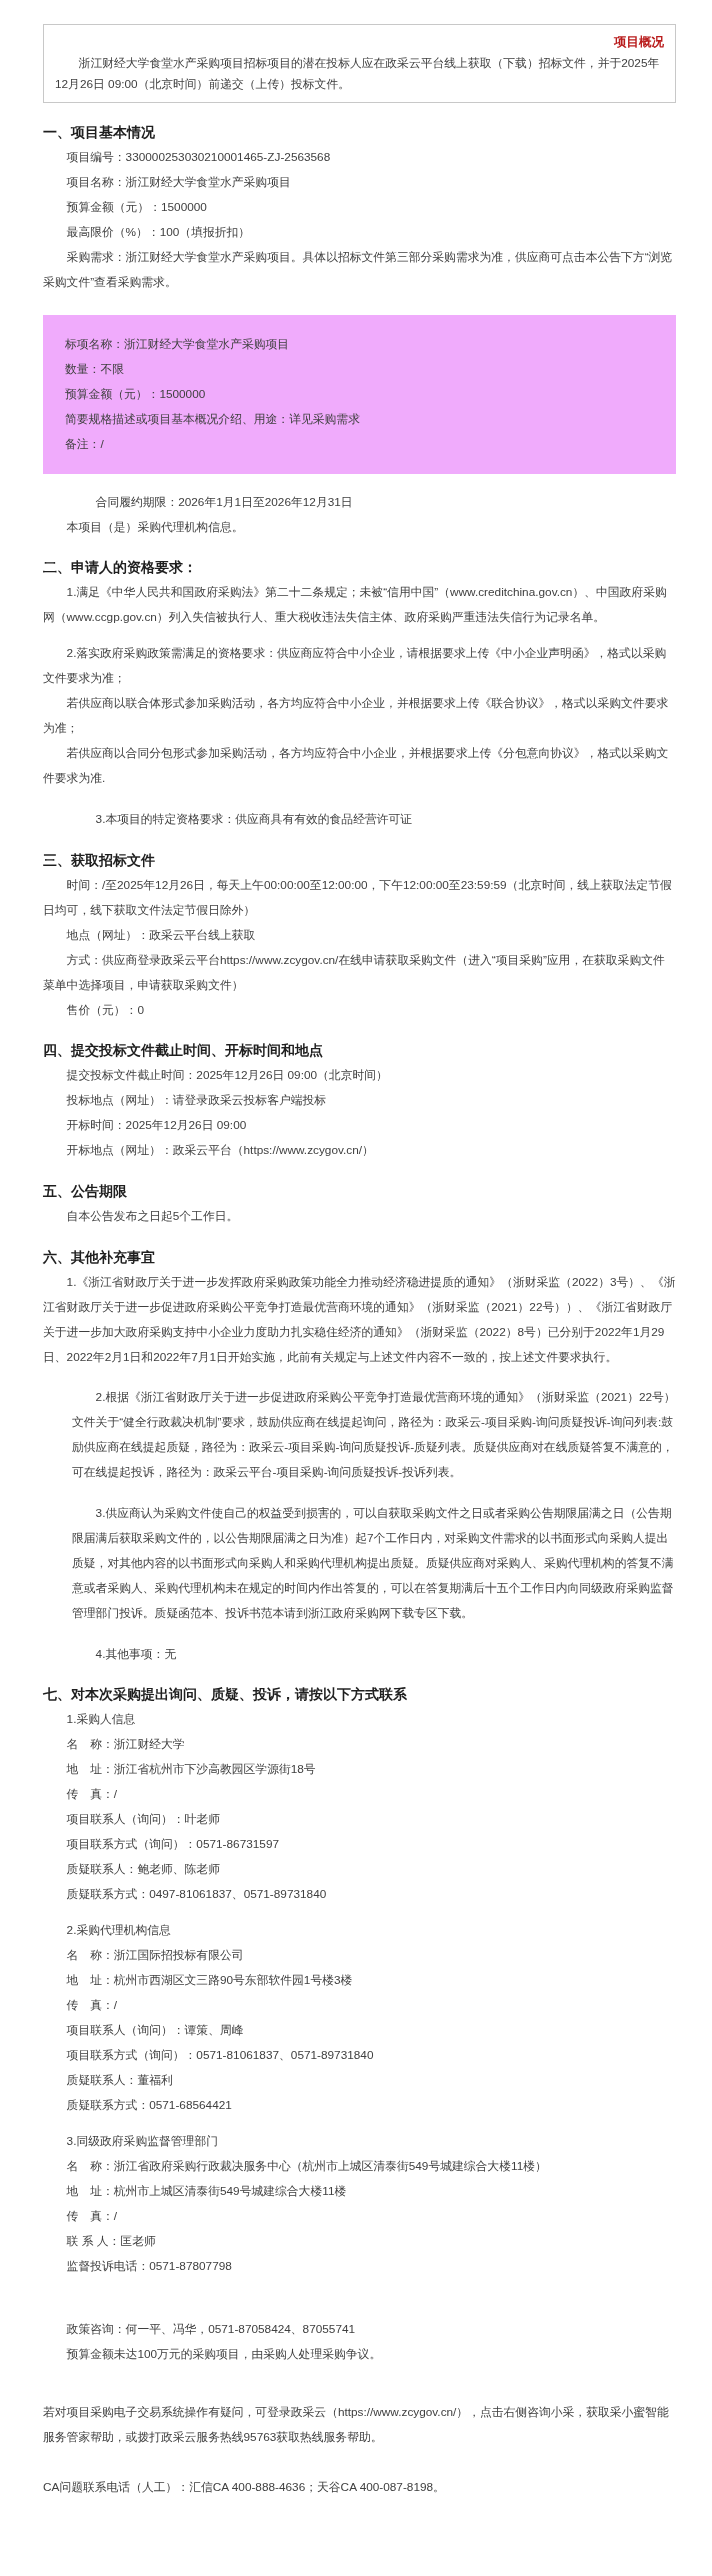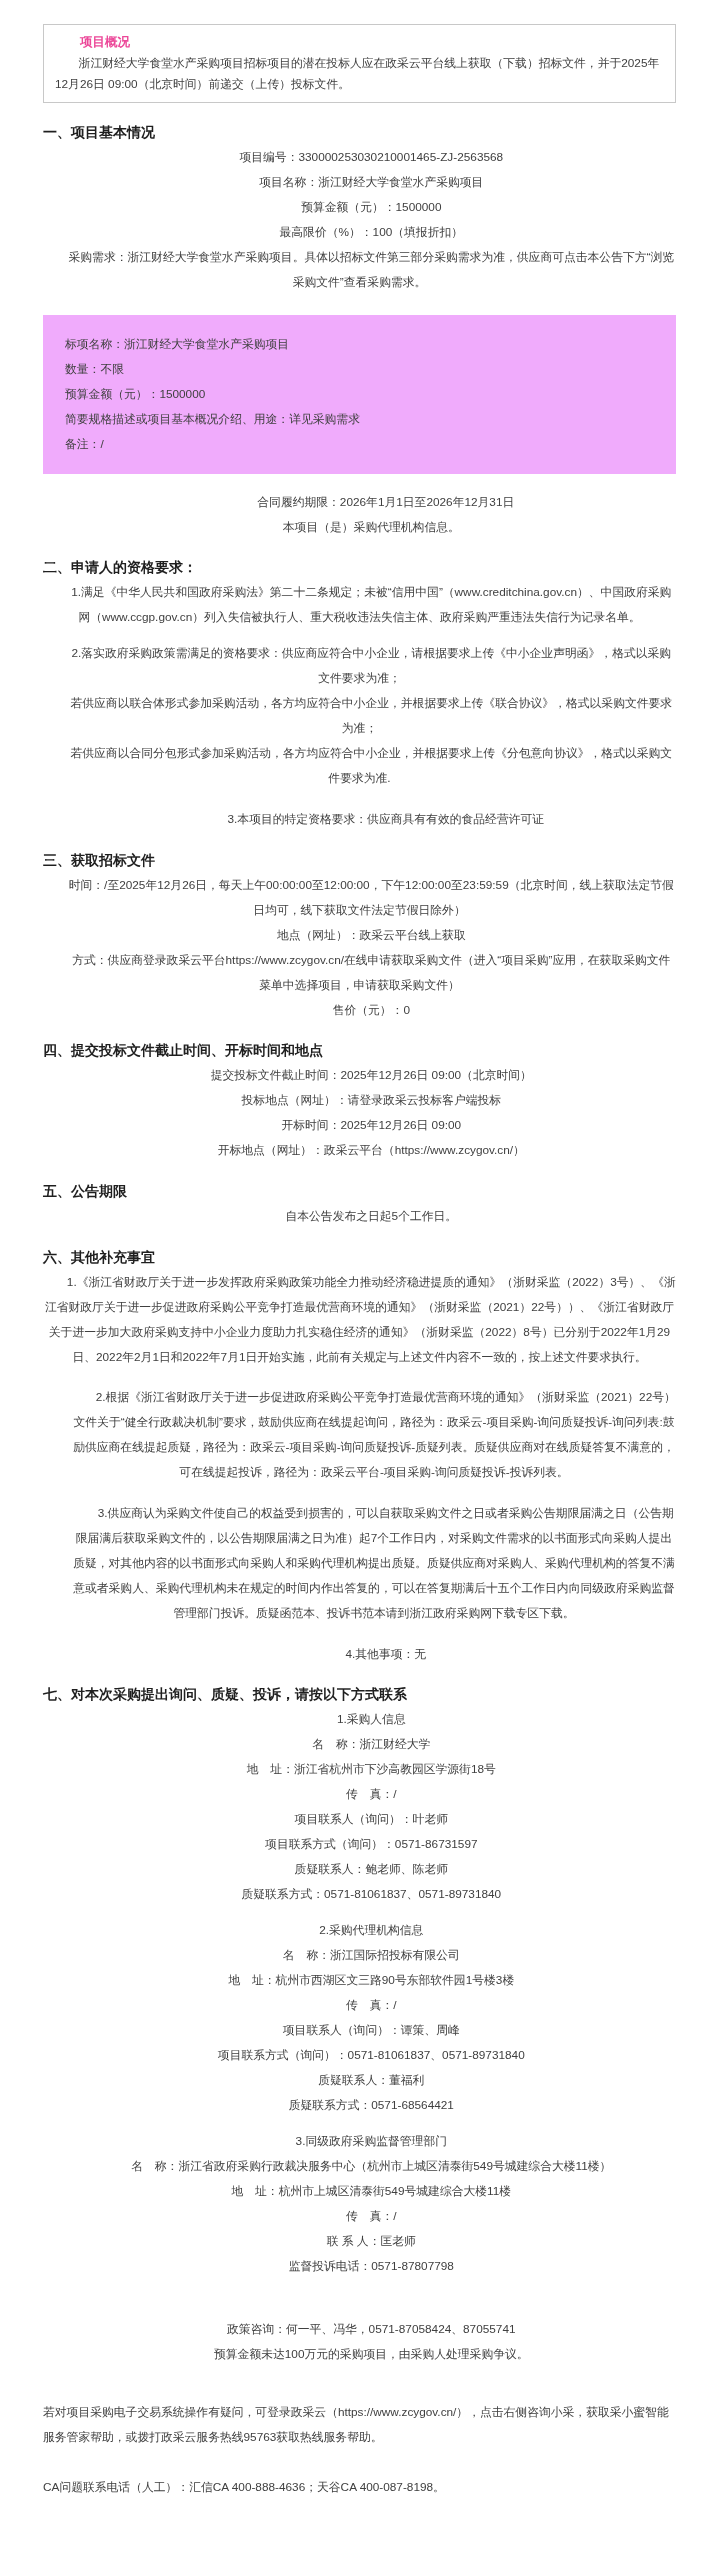--- a/index.html
+++ b/index.html
@@ -8,34 +8,35 @@
     min-height:2576px;
     background:#ffffff;
     color:#404040;
     font-family:"Liberation Sans","DejaVu Sans",sans-serif;
     font-size:11.8px;
     line-height:25px;
     box-sizing:border-box;
   }
   .page{padding:0 36px 31px 43px;}
   p{margin:0;}
-  .ind{text-indent:2em;text-align:center;}
+  .ind{text-indent:2em;}
 
   
   .overview-box{
     border:0.8px solid #c8c8c8;
     margin-top:23.5px;
     padding:7px 11px;
     line-height:21px;
   }
   .overview-box .ov-title{
     font-weight:bold;
     font-size:12.5px;
-    color:#ec4899;
+    color:#b91c1c;
     text-indent:2em;
+    text-align:right;
   }
   .overview-box .ov-text{text-indent:2em;}
 
   
   h2{
     font-size:14px;
     font-weight:bold;
     color:#1f1f1f;
     line-height:25px;
     margin:15.7px 0 0 0;
@@ -114,21 +115,21 @@
 
   <h2>七、对本次采购提出询问、质疑、投诉，请按以下方式联系</h2>
 
   <p class="ind">1.采购人信息</p>
   <p class="ind">名　称：浙江财经大学</p>
   <p class="ind">地　址：浙江省杭州市下沙高教园区学源街18号</p>
   <p class="ind">传　真：/</p>
   <p class="ind">项目联系人（询问）：叶老师</p>
   <p class="ind">项目联系方式（询问）：0571-86731597</p>
   <p class="ind">质疑联系人：鲍老师、陈老师</p>
-  <p class="ind">质疑联系方式：0571-81061837、0571-89731840</p>
+  <p class="ind">质疑联系方式：0497-81061837、0571-89731840</p>
 
   <p class="ind g14">2.采购代理机构信息</p>
   <p class="ind">名　称：浙江国际招投标有限公司</p>
   <p class="ind">地　址：杭州市西湖区文三路90号东部软件园1号楼3楼</p>
   <p class="ind">传　真：/</p>
   <p class="ind">项目联系人（询问）：谭策、周峰</p>
   <p class="ind">项目联系方式（询问）：0571-81061837、0571-89731840</p>
   <p class="ind">质疑联系人：董福利</p>
   <p class="ind">质疑联系方式：0571-68564421</p>
 

